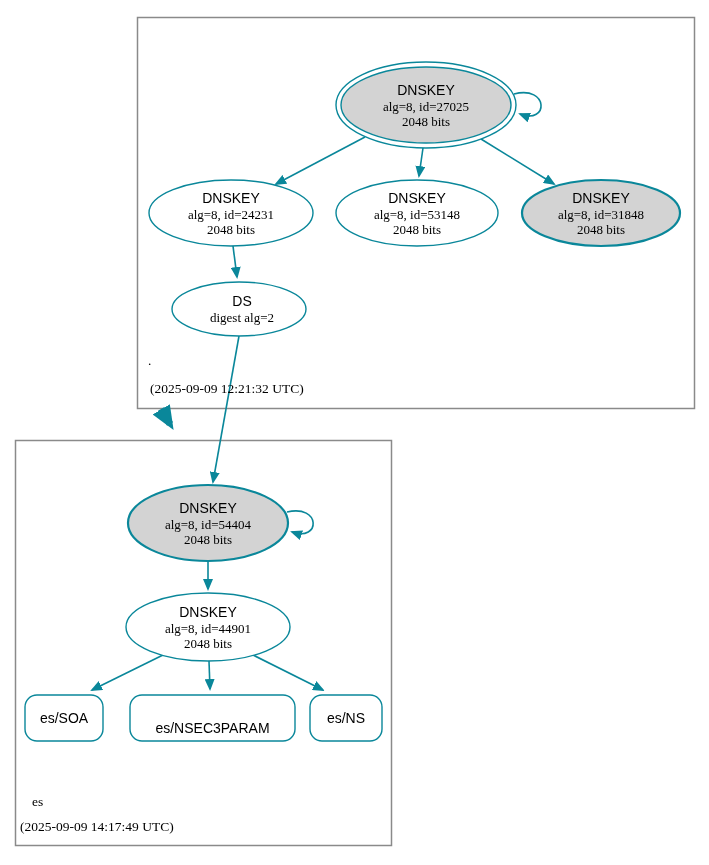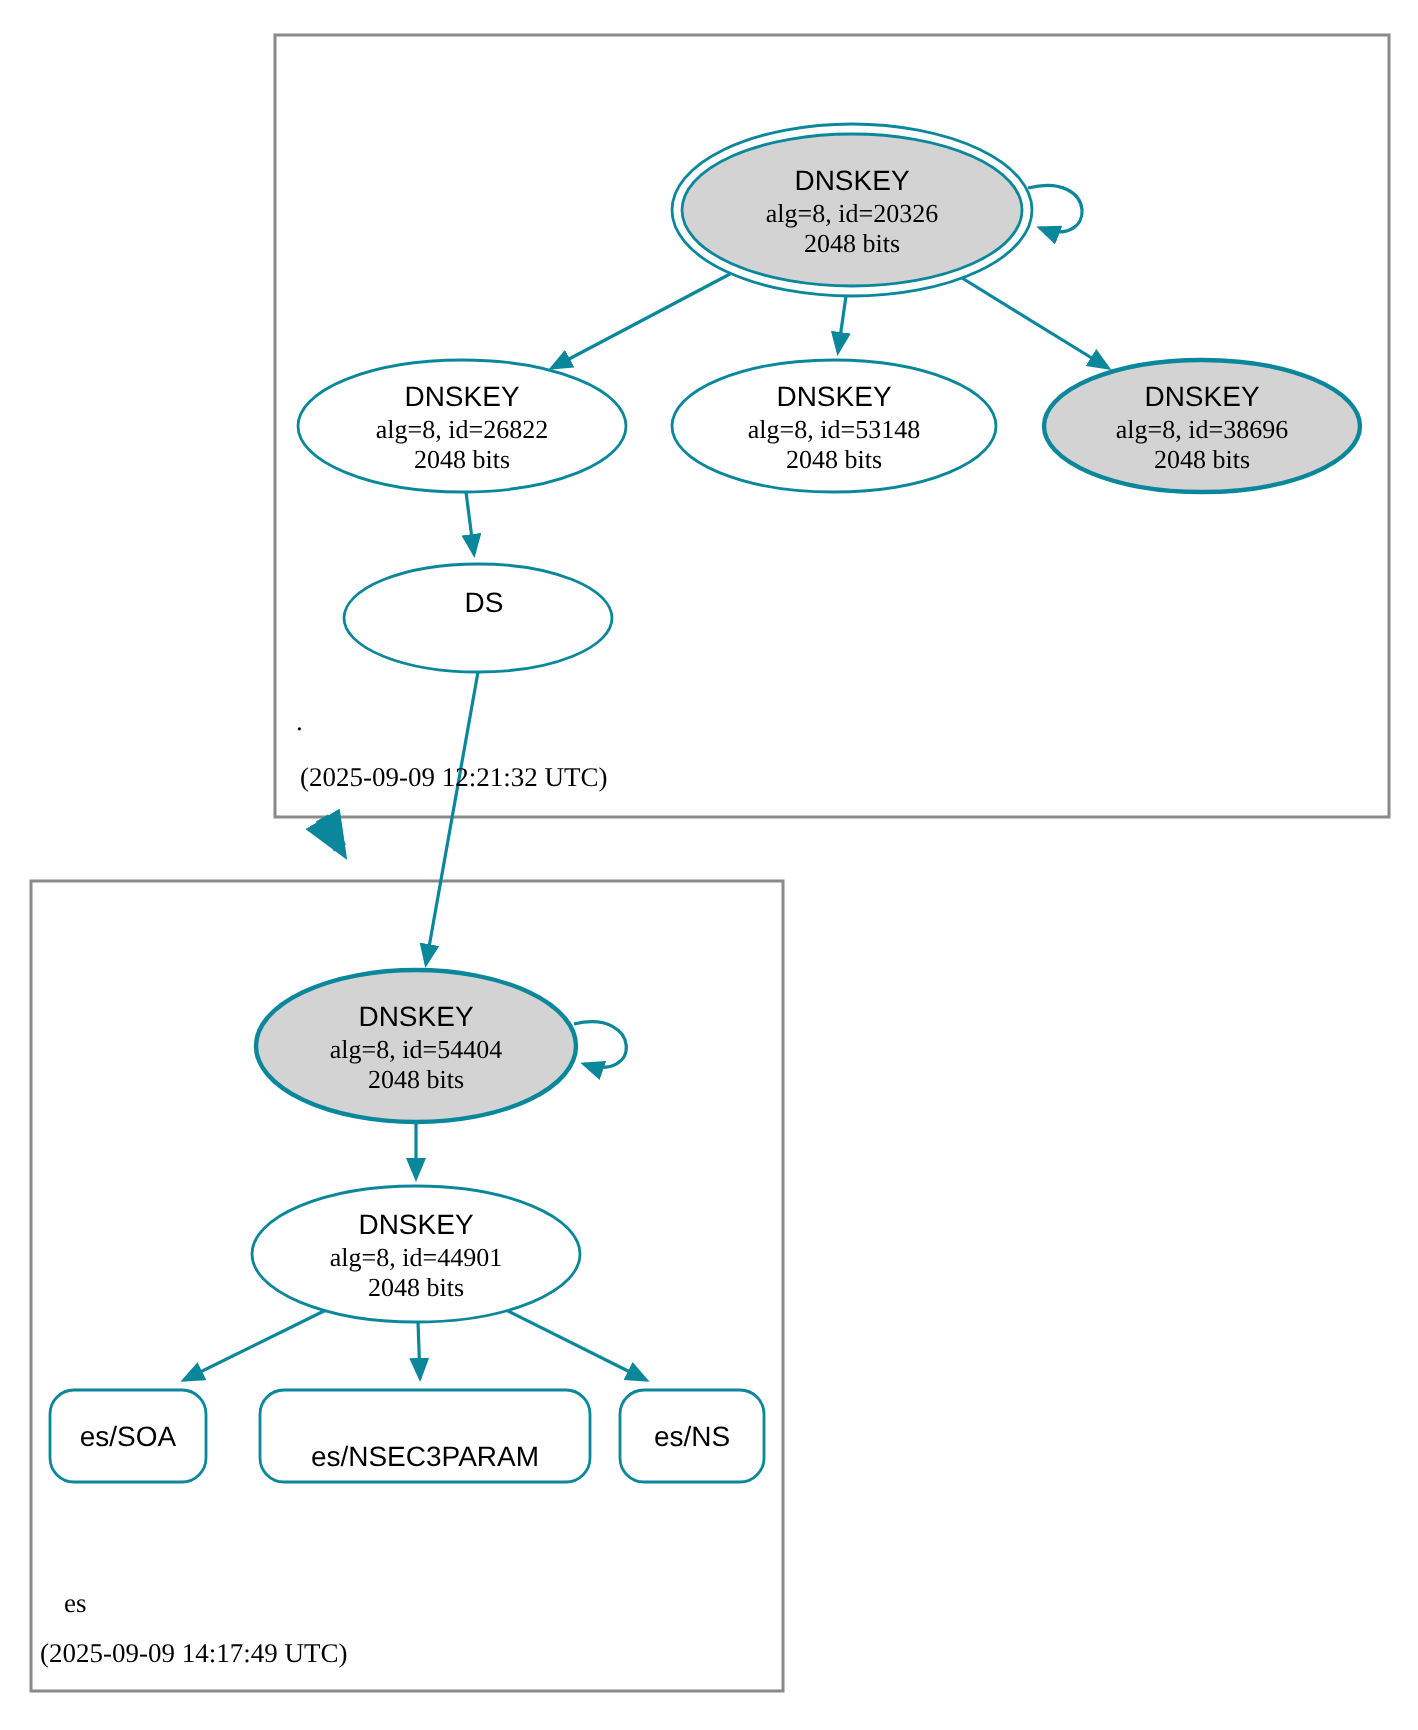--- a/index.html
+++ b/index.html
@@ -74,40 +74,41 @@
 
     <ellipse class="node-shape ksk-fill thickring" cx="208" cy="523" rx="80" ry="38"></ellipse>
     <ellipse class="node-shape" cx="208" cy="627" rx="82" ry="34"></ellipse>
     <rect class="node-shape" x="25" y="695" width="78" height="46" rx="12"></rect>
     <rect class="node-shape" x="130" y="695" width="165" height="46" rx="12"></rect>
     <rect class="node-shape" x="310" y="695" width="72" height="46" rx="12"></rect>
   </svg>
 
   <div class="nodelabel" style="left:326px; top:82px; width:200px;">
     <div class="title">DNSKEY</div>
-    <div class="detail">alg=8, id=20326</div>
+    <div class="detail">alg=8, id=27025</div>
     <div class="detail">2048 bits</div>
   </div>
   <div class="nodelabel" style="left:131px; top:190px; width:200px;">
     <div class="title">DNSKEY</div>
-    <div class="detail">alg=8, id=26822</div>
+    <div class="detail">alg=8, id=24231</div>
     <div class="detail">2048 bits</div>
   </div>
   <div class="nodelabel" style="left:317px; top:190px; width:200px;">
     <div class="title">DNSKEY</div>
     <div class="detail">alg=8, id=53148</div>
     <div class="detail">2048 bits</div>
   </div>
   <div class="nodelabel" style="left:501px; top:190px; width:200px;">
     <div class="title">DNSKEY</div>
-    <div class="detail">alg=8, id=38696</div>
+    <div class="detail">alg=8, id=31848</div>
     <div class="detail">2048 bits</div>
   </div>
   <div class="nodelabel" style="left:142px; top:293px; width:200px;">
     <div class="title">DS</div>
+    <div class="detail">digest alg=2</div>
   </div>
 
   <div class="nodelabel" style="left:108px; top:500px; width:200px;">
     <div class="title">DNSKEY</div>
     <div class="detail">alg=8, id=54404</div>
     <div class="detail">2048 bits</div>
   </div>
   <div class="nodelabel" style="left:108px; top:604px; width:200px;">
     <div class="title">DNSKEY</div>
     <div class="detail">alg=8, id=44901</div>

